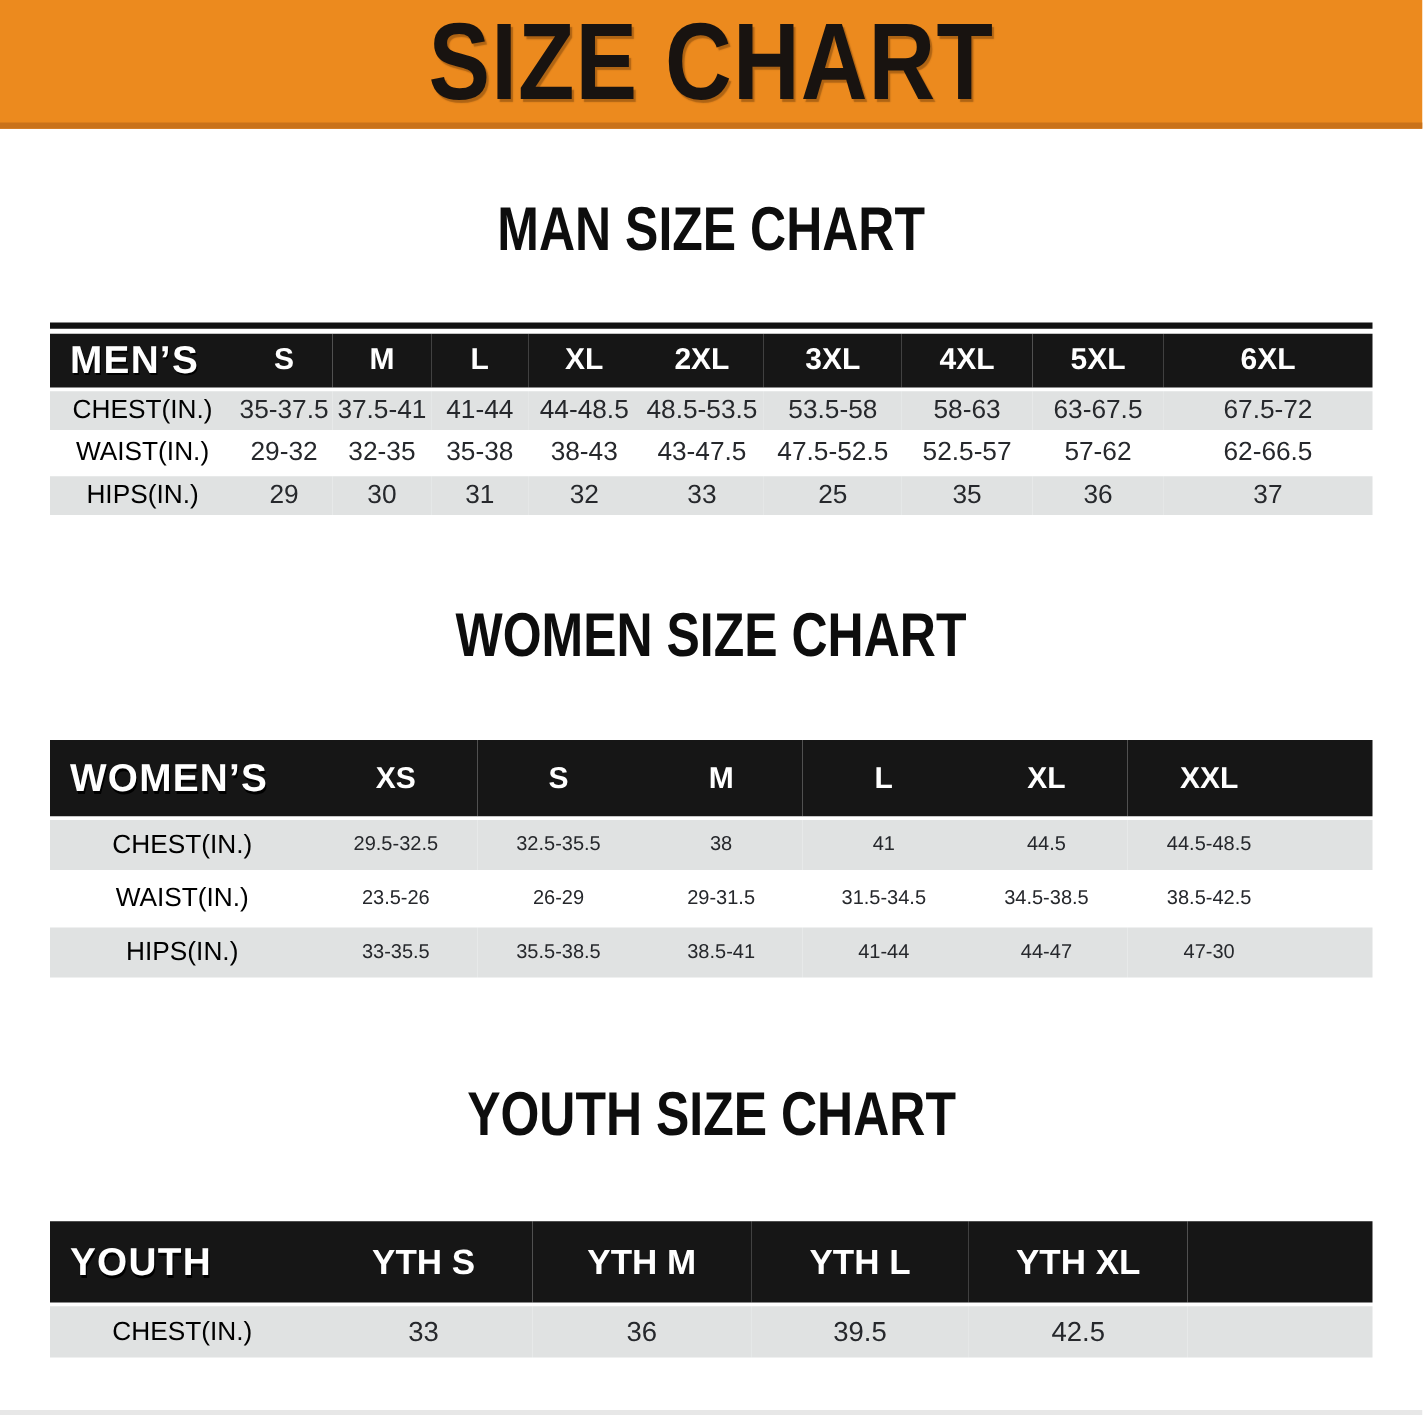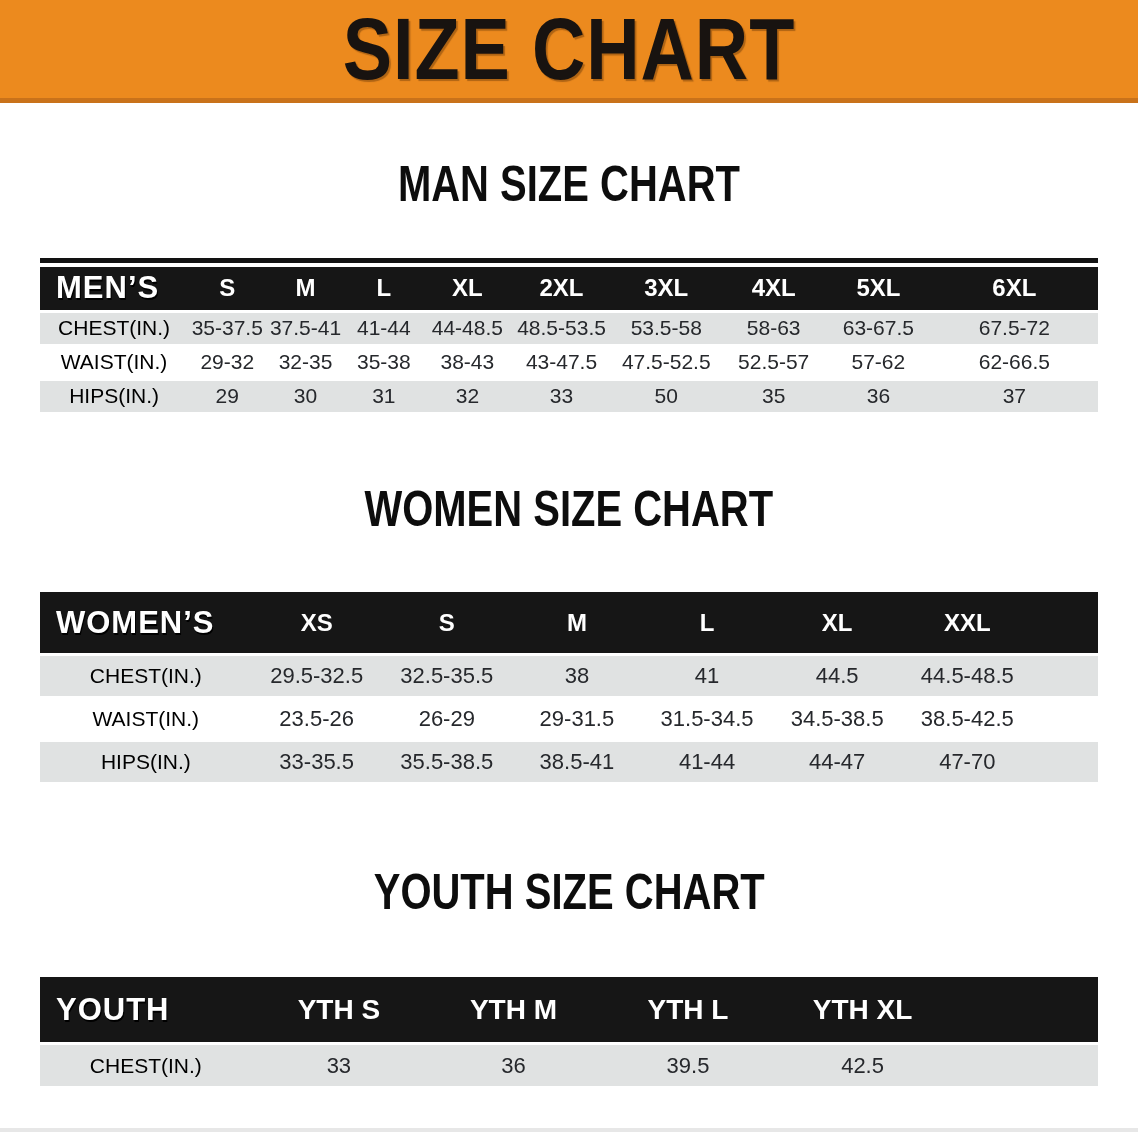--- a/index.html
+++ b/index.html
@@ -63,21 +63,21 @@
   .t-men col:nth-child(2),.t-men col:nth-child(3),.t-men col:nth-child(4){width:7.4%;}
   .t-men col:nth-child(5){width:8.4%;}
   .t-men col:nth-child(6){width:9.4%;}
   .t-men col:nth-child(7){width:10.4%;}
   .t-men col:nth-child(8),.t-men col:nth-child(9){width:9.9%;}
   .t-men col:nth-child(10){width:15.8%;}
   
   .t-women thead tr{height:61px;}
   .t-women thead th{font-size:24px;}
   .t-women tbody tr{height:40px;}
-  .t-women tbody td{font-size:22px;}
+  .t-women tbody td{font-size:16px;}
   .t-women col:nth-child(1){width:20%;}
   .t-women col:nth-child(2),.t-women col:nth-child(3),.t-women col:nth-child(4),
   .t-women col:nth-child(5),.t-women col:nth-child(6),.t-women col:nth-child(7){width:12.3%;}
   .t-women col:nth-child(8){width:6.2%;}
   
   .t-youth thead tr{height:65px;}
   .t-youth thead th{font-size:28px;}
   .t-youth tbody tr{height:41px;}
   .t-youth tbody td{font-size:22px;}
   .t-youth col:nth-child(1){width:20%;}
@@ -150,21 +150,21 @@
           <td>57-62</td>
           <td>62-66.5</td>
         </tr>
         <tr>
           <td class="row-label">HIPS(IN.)</td>
           <td>29</td>
           <td>30</td>
           <td>31</td>
           <td>32</td>
           <td>33</td>
-          <td>50</td>
+          <td>25</td>
           <td>35</td>
           <td>36</td>
           <td>37</td>
         </tr>
       </tbody>
     </table>
 </div>
 
 <div class="heading-wrap h-women">
   <h2 class="section-heading">WOMEN SIZE CHART</h2>
@@ -214,21 +214,21 @@
           <td>38.5-42.5</td>
           <td></td>
         </tr>
         <tr>
           <td class="row-label">HIPS(IN.)</td>
           <td>33-35.5</td>
           <td>35.5-38.5</td>
           <td>38.5-41</td>
           <td>41-44</td>
           <td>44-47</td>
-          <td>47-70</td>
+          <td>47-30</td>
           <td></td>
         </tr>
       </tbody>
     </table>
 </div>
 
 <div class="heading-wrap h-youth">
   <h2 class="section-heading">YOUTH SIZE CHART</h2>
 </div>
 <div class="table-zone youth-zone">

